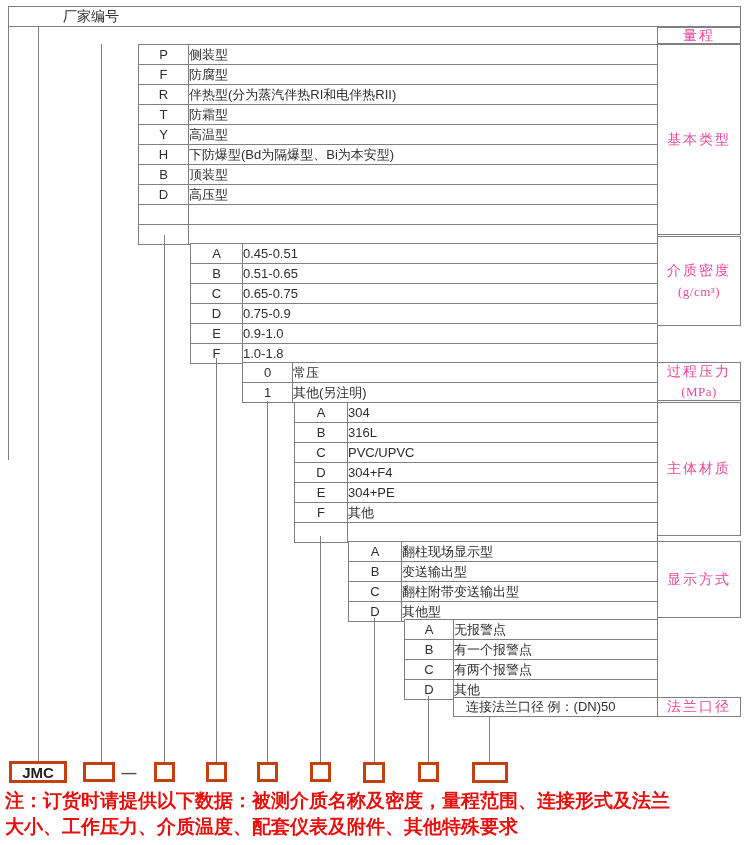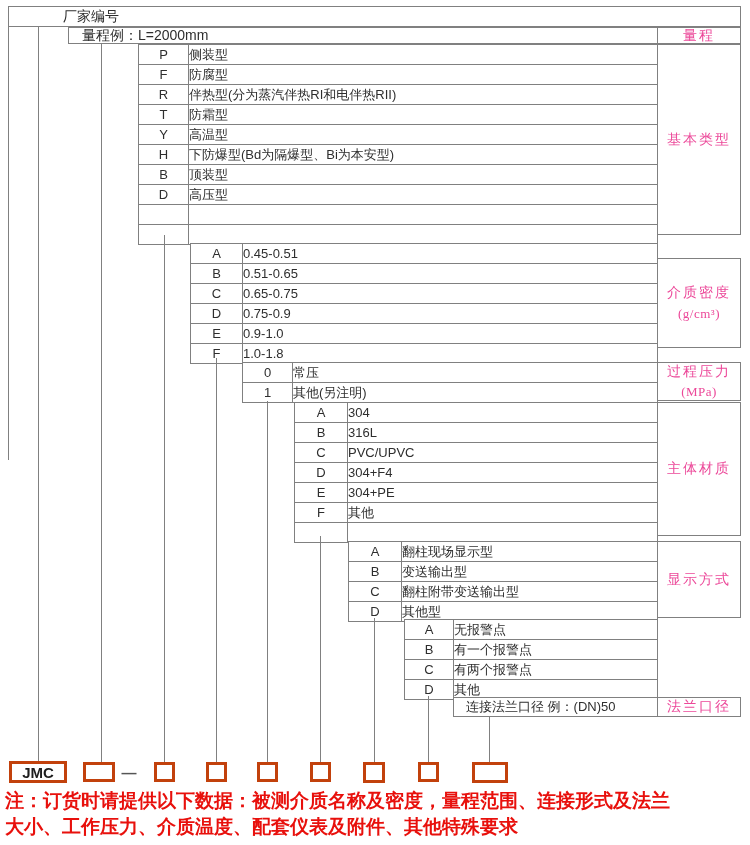--- a/index.html
+++ b/index.html
@@ -30,31 +30,28 @@
   .note-line{font-size:19px;font-weight:700;line-height:26px;color:#e8100c;white-space:nowrap;}
 </style>
 </head>
 <body>
 
 <div id="screen">
 
   <div class="abs cellbox toprow" style="left:8px;top:6px;width:733px;height:21px;padding-left:54px;">
     <span>厂家编号</span>
   </div>
-  <div class="abs cellbox toprow" style="left:68px;top:27px;width:590px;height:17px;padding-left:13px;">
-    <span>量程例：L=2000mm</span>
-  </div>
 
   <div class="abs side-label" style="left:657px;top:27px;width:84px;height:17px;">
     <span>量程</span>
   </div>
   <div class="abs side-label" style="left:657px;top:44px;width:84px;height:191px;">
     <span>基本类型</span>
   </div>
-  <div class="abs side-label" style="left:657px;top:258px;width:84px;height:90px;">
+  <div class="abs side-label" style="left:657px;top:236px;width:84px;height:90px;">
     <span>介质密度</span>
     <span class="sub">(g/cm³)</span>
   </div>
   <div class="abs side-label" style="left:657px;top:362px;width:84px;height:39px;">
     <span>过程压力</span>
     <span class="sub">(MPa)</span>
   </div>
   <div class="abs side-label" style="left:657px;top:402px;width:84px;height:134px;">
     <span>主体材质</span>
   </div>

